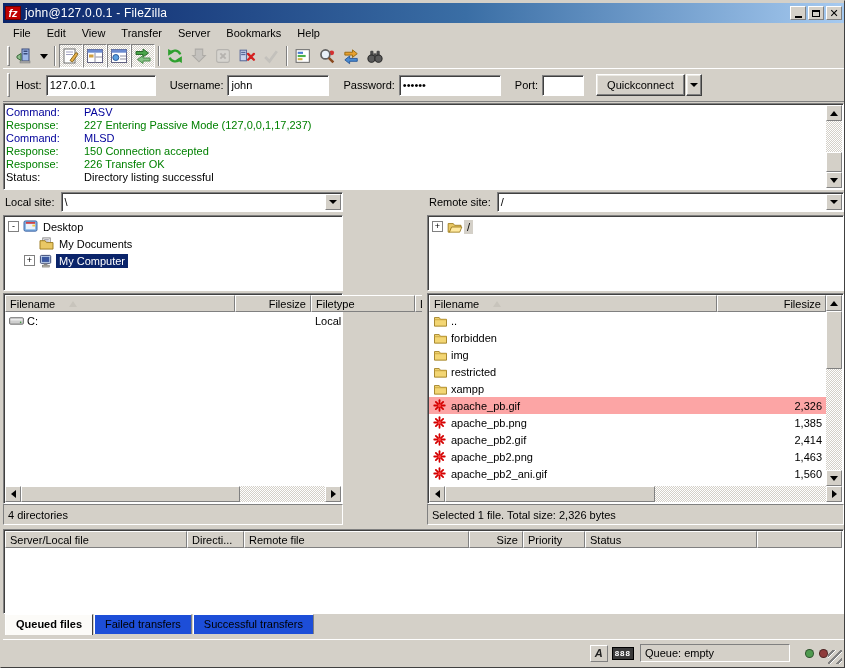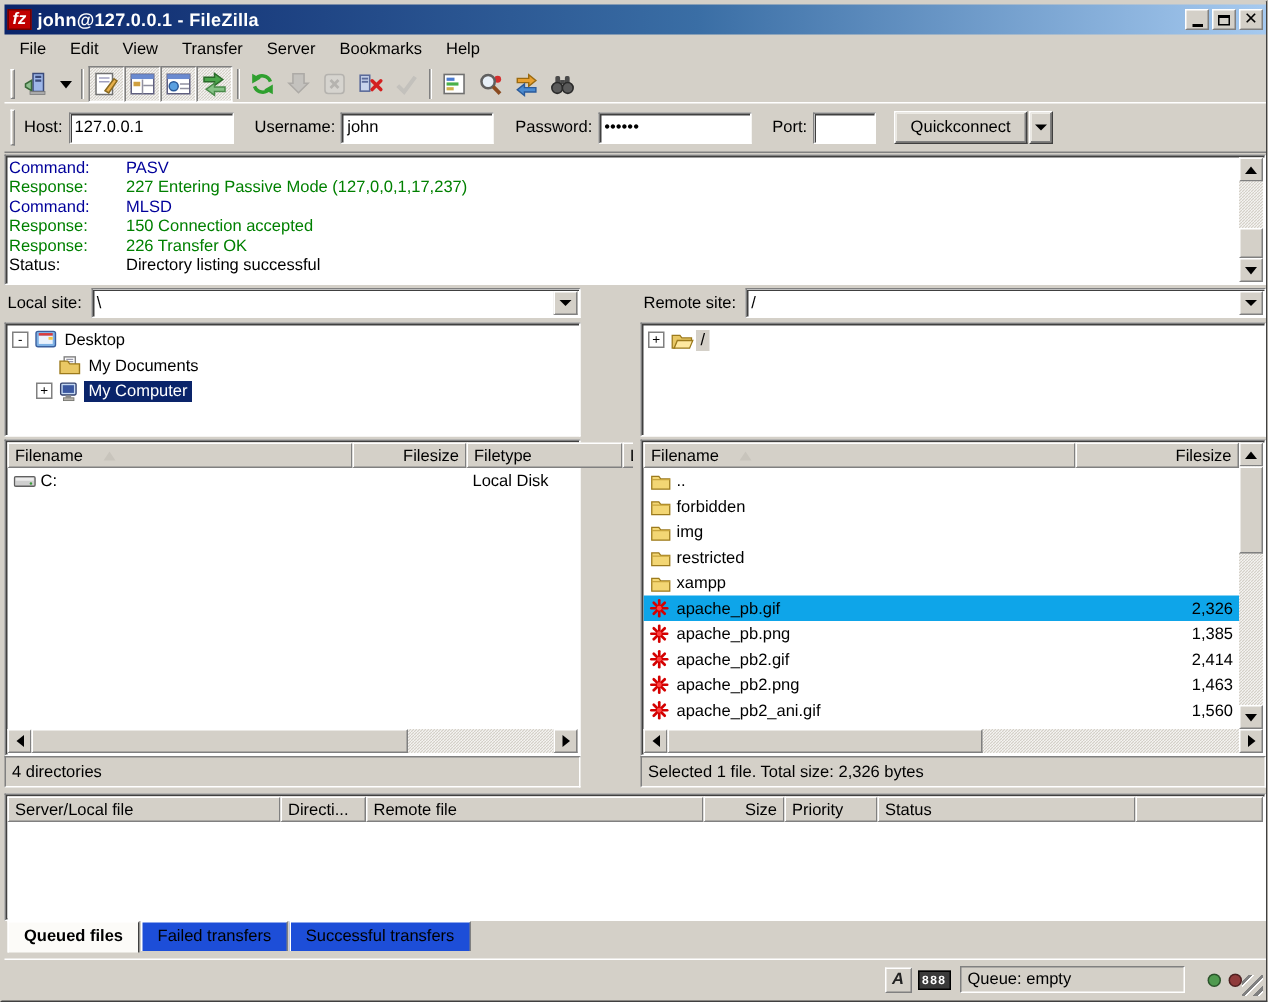--- a/index.html
+++ b/index.html
@@ -13,21 +13,21 @@
   .raised { border:1px solid; border-color:#FFFFFF #404040 #404040 #FFFFFF; box-shadow:inset -1px -1px 0 #808080, inset 1px 1px 0 #ECEAE4; background:#D4D0C8; }
   .raised-thin { border:1px solid; border-color:#FFFFFF #808080 #808080 #FFFFFF; background:#D4D0C8; }
   .sunken { border:1px solid; border-color:#808080 #FFFFFF #FFFFFF #808080; box-shadow:inset 1px 1px 0 #404040; background:#fff; }
 
   
   #titlebar { position:absolute; top:2px; left:2px; width:841px; height:20px;
     background:linear-gradient(to right,#0A246A,#3A6EA5 55%,#A6CAF0);
     display:flex; align-items:center; padding:0 2px; }
   #fz-icon { width:16px; height:14px; background:#C00000; color:#fff; font-weight:bold; font-style:italic;
     font-size:11px; display:flex; align-items:center; justify-content:center; margin-right:4px; border:1px solid #700000; }
-  #title-text { color:#fff; font-weight:bold; font-size:12px; flex:1; letter-spacing:.2px; }
+  #title-text { color:#fff; font-weight:normal; font-size:12px; flex:1; letter-spacing:.2px; }
   .win-btn { width:16px; height:14px; margin-left:2px; display:flex; align-items:center; justify-content:center;
     font-size:9px; font-weight:bold; color:#000; }
   .win-btn .mini { display:block; width:7px; height:2px; background:#000; margin-top:7px; }
   .win-btn .maxi { display:block; width:8px; height:7px; border:1px solid #000; border-top:2px solid #000; }
   .win-btn .clos { font-size:11px; line-height:10px; }
 
   
   #menubar { position:absolute; top:22px; left:2px; width:841px; height:20px; display:flex; align-items:center; padding-left:2px; }
   .menu-item { padding:2px 8px; }
 
@@ -72,21 +72,21 @@
   .sb-v .sb-thumb { left:0; right:0; }
   .sb-h .sb-thumb { top:0; bottom:0; }
   .tri-up { width:0;height:0;border-left:4px solid transparent;border-right:4px solid transparent;border-bottom:5px solid #000; }
   .tri-dn { width:0;height:0;border-left:4px solid transparent;border-right:4px solid transparent;border-top:5px solid #000; }
   .tri-lf { width:0;height:0;border-top:4px solid transparent;border-bottom:4px solid transparent;border-right:5px solid #000; }
   .tri-rt { width:0;height:0;border-top:4px solid transparent;border-bottom:4px solid transparent;border-left:5px solid #000; }
 
   
   #panels { position:absolute; top:190px; left:2px; width:841px; height:334px; }
   .panel { position:absolute; top:0; height:334px; }
-  #panel-local { left:0; width:384px; }
+  #panel-local { left:0; width:340px; }
   #splitter { position:absolute; left:419px; width:5px; top:0; height:334px; background:#D4D0C8; }
   #panel-remote { left:424px; width:417px; }
   .sitebar { position:absolute; top:0; left:0; right:0; height:22px; display:flex; align-items:center; }
   .site-label { padding:0 6px 0 2px; flex:none; }
   .site-combo { flex:1; height:20px; display:flex; align-items:center; background:#fff;
     border:1px solid; border-color:#808080 #FFFFFF #FFFFFF #808080; box-shadow:inset 1px 1px 0 #404040; }
   .site-value { flex:1; padding-left:3px; }
   .combo-btn { width:16px; height:16px; margin:1px; display:flex; align-items:center; justify-content:center; flex:none; }
   .treebox { position:absolute; top:24px; left:0; right:0; height:76px; background:#fff; overflow:hidden; }
   .tree-inner { position:absolute; top:2px; left:2px; right:2px; bottom:2px; }
@@ -102,21 +102,21 @@
   .listbox { position:absolute; top:102px; left:0; right:0; height:211px; background:#fff; }
   .list-header { position:absolute; top:1px; left:1px; right:1px; height:17px; display:flex; background:#D4D0C8; }
   .hcell { height:17px; padding:1px 4px; display:flex; align-items:center; white-space:nowrap; overflow:hidden;
     border:1px solid; border-color:#FFFFFF #808080 #808080 #FFFFFF; background:#D4D0C8; flex:none; }
   .hcell.alignr { justify-content:flex-end; }
   .sort-arrow { width:0; height:0; margin-left:14px; border-left:4px solid transparent; border-right:4px solid transparent;
     border-bottom:6px solid #c8c4bc; }
   .list-rows { position:absolute; top:18px; left:1px; right:1px; bottom:17px; overflow:hidden; }
   .listbox.has-vscroll .list-rows { right:17px; }
   .frow { display:flex; height:17px; align-items:center; white-space:nowrap; }
-  .frow.rowsel { background:#0ea5e9; }
+  .frow.rowsel { background:#fca5a5; }
   .fcell { flex:none; padding:0 4px; display:flex; align-items:center; overflow:hidden; }
   .fcell.alignr { justify-content:flex-end; }
   .row-icon { display:inline-flex; width:18px; flex:none; align-items:center; }
   .list-vscroll { top:1px; bottom:17px; }
   .pstatus { position:absolute; left:0; right:0; bottom:0; height:21px; display:flex; align-items:center; padding:0 4px;
     border:1px solid; border-color:#808080 #FFFFFF #FFFFFF #808080; background:#D4D0C8; }
 
   
   #queue { position:absolute; top:528px; left:2px; width:841px; height:85px; background:#fff; }
   #queue .list-header { right:1px; }

